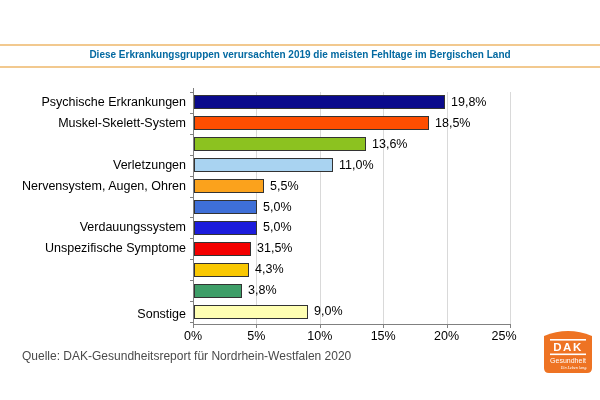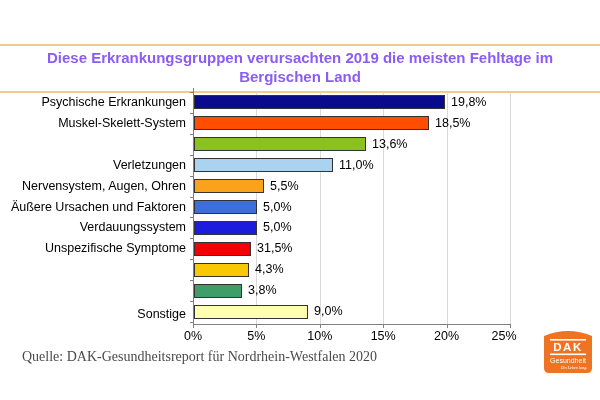--- a/index.html
+++ b/index.html
@@ -7,35 +7,35 @@
     position:relative;width:600px;height:400px;background:#ffffff;overflow:hidden;
     font-family:"Liberation Sans","DejaVu Sans",sans-serif;margin:0 auto;
   }
   .title-block{
     position:absolute;left:0;top:44px;width:600px;
     border-top:2px solid #F2C98F;border-bottom:2px solid #F2C98F;
     padding:3px 0 4px 0;box-sizing:border-box;
   }
   .title-text{
     width:560px;margin:0 auto;text-align:center;
-    color:#8b5cf6;font-size:15px;font-weight:bold;line-height:1.25;
+    color:#0369a1;font-size:10px;font-weight:bold;line-height:1.25;
   }
   .chart{position:absolute;left:0;top:0;width:600px;height:400px;}
   .gridline{position:absolute;width:1px;background:#D9D9D9;z-index:1;}
   .axis-line{position:absolute;background:#808080;z-index:2;}
   .tick{position:absolute;background:#808080;z-index:2;}
   .cat-label{
     position:absolute;left:0;text-align:right;color:#000;
     font-size:12.5px;white-space:nowrap;z-index:3;
   }
   .bar{position:absolute;border:1px solid #333333;box-sizing:border-box;z-index:3;}
   .val-label{position:absolute;color:#000;font-size:12.5px;white-space:nowrap;z-index:3;}
   .x-label{position:absolute;width:44px;text-align:center;color:#000;font-size:12.5px;z-index:3;}
   .source{
-    position:absolute;left:22px;top:349px;font-size:14px;color:#4a4a4a;z-index:3;font-family:Liberation Serif, serif;
+    position:absolute;left:22px;top:349px;font-size:12px;color:#4a4a4a;z-index:3;
   }
   .logo{position:absolute;left:542px;top:324px;width:52px;height:52px;z-index:4;}
 </style>
 </head>
 <body>
 
 <div class="screen">
 
   <div class="title-block">
     <div class="title-text">Diese Erkrankungsgruppen verursachten 2019 die meisten Fehltage im Bergischen Land</div>
@@ -80,21 +80,20 @@
       <div class="bar" style="left: 194px; top: 116.364px; width: 235px; height: 14px; background: rgb(255, 78, 1); border-color: rgb(51, 51, 51);"></div>
       <div class="val-label" style="left: 435px; top: 112.909px; line-height: 20.9091px;">18,5%</div>
       <div class="bar" style="left: 194px; top: 137.273px; width: 172px; height: 14px; background: rgb(140, 194, 32); border-color: rgb(51, 51, 51);"></div>
       <div class="val-label" style="left: 372px; top: 133.818px; line-height: 20.9091px;">13,6%</div>
       <div class="cat-label" style="width: 186px; top: 154.727px; line-height: 20.9091px;">Verletzungen</div>
       <div class="bar" style="left: 194px; top: 158.182px; width: 139px; height: 14px; background: rgb(169, 211, 241); border-color: rgb(51, 51, 51);"></div>
       <div class="val-label" style="left: 339px; top: 154.727px; line-height: 20.9091px;">11,0%</div>
       <div class="cat-label" style="width: 186px; top: 175.636px; line-height: 20.9091px;">Nervensystem, Augen, Ohren</div>
       <div class="bar" style="left: 194px; top: 179.091px; width: 70px; height: 14px; background: rgb(251, 162, 28); border-color: rgb(51, 51, 51);"></div>
       <div class="val-label" style="left: 270px; top: 175.636px; line-height: 20.9091px;">5,5%</div>
-      <div class="cat-label" style="width: 186px; top: 196.545px; line-height: 20.9091px;">Äußere Ursachen und Faktoren</div>
       <div class="bar" style="left: 194px; top: 200px; width: 63px; height: 14px; background: rgb(62, 111, 216); border-color: rgb(51, 51, 51);"></div>
       <div class="val-label" style="left: 263px; top: 196.545px; line-height: 20.9091px;">5,0%</div>
       <div class="cat-label" style="width: 186px; top: 217px; line-height: 20.9091px;">Verdauungssystem</div>
       <div class="bar" style="left: 194px; top: 220.909px; width: 63px; height: 14px; background: rgb(28, 28, 220); border-color: rgb(51, 51, 51);"></div>
       <div class="val-label" style="left: 263px; top: 217.455px; line-height: 20.9091px;">5,0%</div>
       <div class="cat-label" style="width: 186px; top: 238.364px; line-height: 20.9091px;">Unspezifische Symptome</div>
       <div class="bar" style="left: 194px; top: 241.818px; width: 57px; height: 14px; background: rgb(244, 0, 0); border-color: rgb(51, 51, 51);"></div>
       <div class="val-label" style="left: 257px; top: 238.364px; line-height: 20.9091px;">31,5%</div>
       <div class="bar" style="left: 194px; top: 262.727px; width: 55px; height: 14px; background: rgb(249, 200, 2); border-color: rgb(51, 51, 51);"></div>
       <div class="val-label" style="left: 255px; top: 259.273px; line-height: 20.9091px;">4,3%</div>

